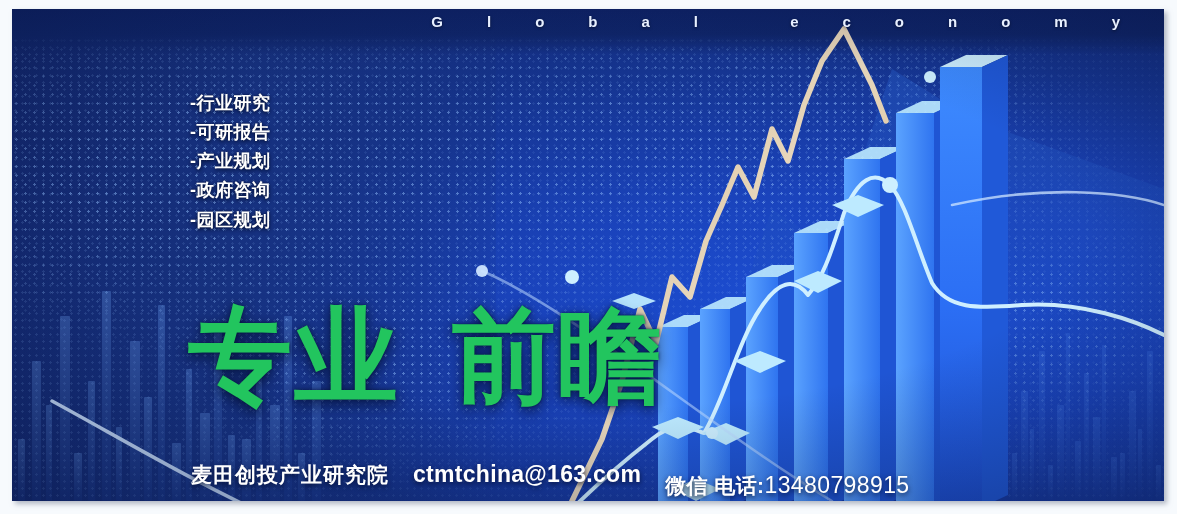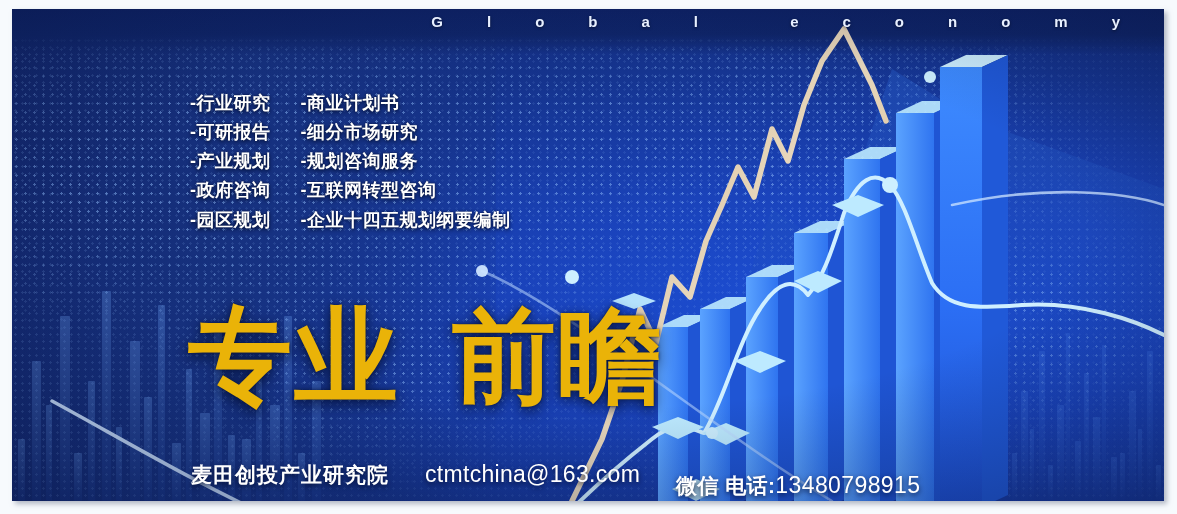--- a/index.html
+++ b/index.html
@@ -116,40 +116,40 @@
     white-space:nowrap;
     text-shadow:0 2px 4px rgba(2,12,45,.8), 0 0 2px rgba(2,12,45,.9);
   }
 
   .headline{
     position:absolute; left:176px; top:295px;
     display:flex; align-items:baseline; gap:52px;
     pointer-events:none;
   }
   .hl-word{
-    color:#eab308;
+    color:#22c55e;
     font-size:104px;
     font-weight:700;
     line-height:1;
     letter-spacing:2px;
     white-space:nowrap;
     text-shadow:0 4px 14px rgba(4,14,50,.85), 0 0 3px rgba(10,25,70,.9);
   }
 
   .footer{
     position:absolute; left:179px; top:440px;
-    display:flex; align-items:center; gap:36px;
+    display:flex; align-items:center; gap:24px;
     white-space:nowrap;
   }
   .ft-org{
     color:#ffffff; font-size:21px; font-weight:700; letter-spacing:1px;
     text-shadow:0 2px 5px rgba(3,12,45,.85);
   }
   .ft-mail{
-    color:#ffffff; font-size:23px; font-weight:400; letter-spacing:.3px;
+    color:#ffffff; font-size:23px; font-weight:700; letter-spacing:.3px;
     text-shadow:0 2px 5px rgba(3,12,45,.85);
   }
   .ft-phone{
     color:#ffffff; font-size:21px; font-weight:700; letter-spacing:.4px;
     text-shadow:0 2px 5px rgba(3,12,45,.85);
     margin-top:23px;
   }
   .ft-phone .num{ font-weight:400; font-size:23px; }
 </style>
 </head>
@@ -297,27 +297,20 @@
     <div class="kicker">Global economy</div>
 
     <div class="services">
       <div class="svc-col">
         <div class="svc-item">-行业研究</div>
         <div class="svc-item">-可研报告</div>
         <div class="svc-item">-产业规划</div>
         <div class="svc-item">-政府咨询</div>
         <div class="svc-item">-园区规划</div>
       </div>
-      <div class="svc-col">
-        <div class="svc-item">-商业计划书</div>
-        <div class="svc-item">-细分市场研究</div>
-        <div class="svc-item">-规划咨询服务</div>
-        <div class="svc-item">-互联网转型咨询</div>
-        <div class="svc-item">-企业十四五规划纲要编制</div>
-      </div>
     </div>
 
     <div class="headline">
       <span class="hl-word">专业</span>
       <span class="hl-word">前瞻</span>
     </div>
 
     <div class="footer">
       <span class="ft-org">麦田创投产业研究院</span>
       <span class="ft-mail">ctmtchina@163.com</span>

